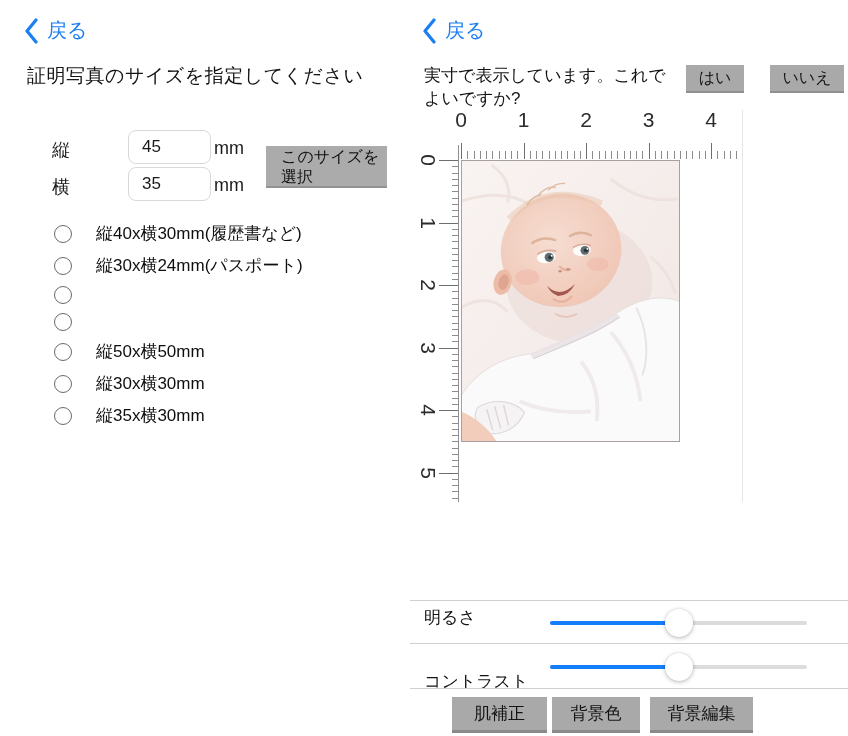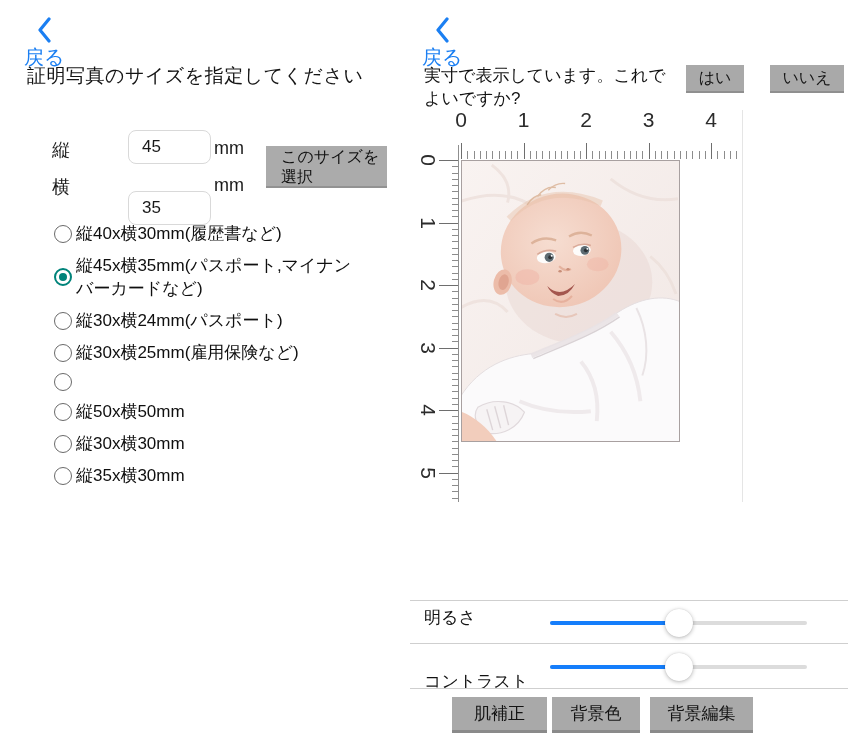--- a/index.html
+++ b/index.html
@@ -11,40 +11,40 @@
     --divider-gray:#cfcfcf;
   }
   *{margin:0;padding:0;box-sizing:border-box;}
   html,body{background:#fff;}
   body{font-family:"Liberation Sans","DejaVu Sans",sans-serif;color:#111;}
   #app{position:relative;width:848px;height:736px;background:#ffffff;overflow:hidden;}
 
   .abs{position:absolute;}
 
   
-  .back-btn{position:absolute;display:flex;align-items:center;gap:1px;color:var(--accent-blue);
-    font-size:20px;cursor:pointer;flex-direction:column;}
+  .back-btn{position:absolute;display:flex;align-items:center;gap:9px;color:var(--accent-blue);
+    font-size:20px;cursor:pointer;}
   .back-btn svg{display:block;}
 
   .panel-title{position:absolute;font-size:19px;color:#141414;letter-spacing:.5px;}
 
   
   .dim-label{position:absolute;font-size:18px;color:#1a1a1a;}
   .dim-input{position:absolute;width:83px;height:34px;border:1px solid #d9d9d9;border-radius:8px;
     padding:0 0 0 13px;font-size:17px;color:#1a1a1a;background:#fff;outline:none;
     font-family:"Liberation Sans","DejaVu Sans",sans-serif;}
   .unit-label{position:absolute;font-size:18px;color:#1a1a1a;}
   .select-size-btn{position:absolute;left:266px;top:146px;width:121px;height:42px;
     background:var(--select-button-gray);border:none;border-bottom:2px solid #929292;
     font-size:16px;line-height:20px;color:#101010;text-align:left;padding:1px 4px 0 15px;
     font-family:"Liberation Sans","DejaVu Sans",sans-serif;cursor:pointer;}
 
   
   .radio-list{position:absolute;left:54px;top:222px;width:322px;}
-  .radio-item{display:flex;align-items:center;gap:4px;margin-bottom:9px;cursor:pointer;}
+  .radio-item{display:flex;align-items:center;gap:24px;margin-bottom:9px;cursor:pointer;}
   .radio{flex:0 0 18px;width:18px;height:18px;border-radius:50%;border:1.5px solid #6a6a6a;background:#fff;position:relative;}
   .radio.selected{border:2px solid var(--radio-teal);}
   .radio.selected::after{content:"";position:absolute;left:50%;top:50%;width:8px;height:8px;margin:-4px 0 0 -4px;
     border-radius:50%;background:var(--radio-teal);}
   .radio-label{font-size:17px;line-height:23px;color:#0f0f0f;max-width:286px;}
 
   
   .prompt-text{position:absolute;left:424px;top:64px;width:242px;font-size:17px;line-height:23px;color:#121212;}
   .btn-gray{position:absolute;display:flex;align-items:center;justify-content:center;
     background:var(--button-gray);border:none;border-bottom:2px solid #8f8f8f;
@@ -90,41 +90,36 @@
     <span>戻る</span>
   </div>
 
   <div class="panel-title" style="left:27px;top:63px;">証明写真のサイズを指定してください</div>
 
   <span class="dim-label" style="left:52px;top:138px;">縦</span>
   <input class="dim-input" style="left: 128px; top: 130px;" value="45">
   <span class="unit-label" style="left:214px;top:138px;">mm</span>
 
   <span class="dim-label" style="left:52px;top:175px;">横</span>
-  <input class="dim-input" style="left: 128px; top: 167px; margin-top: 24px;" value="35">
+  <input class="dim-input" style="left: 128px; top: 167px;" value="35">
   <span class="unit-label" style="left:214px;top:175px;">mm</span>
 
   <button class="select-size-btn">このサイズを選択</button>
 
   <div class="radio-list">
       <label class="radio-item">
         <span class="radio"></span>
         <span class="radio-label">縦40x横30mm(履歴書など)</span>
       </label>
       <label class="radio-item">
-        <span class="radio selected"></span>
-        <span class="radio-label">縦45x横35mm(パスポート,マイナンバーカードなど)</span>
-      </label>
-      <label class="radio-item">
         <span class="radio"></span>
         <span class="radio-label">縦30x横24mm(パスポート)</span>
       </label>
       <label class="radio-item">
         <span class="radio"></span>
-        <span class="radio-label">縦30x横25mm(雇用保険など)</span>
       </label>
       <label class="radio-item">
         <span class="radio"></span>
       </label>
       <label class="radio-item">
         <span class="radio"></span>
         <span class="radio-label">縦50x横50mm</span>
       </label>
       <label class="radio-item">
         <span class="radio"></span>

